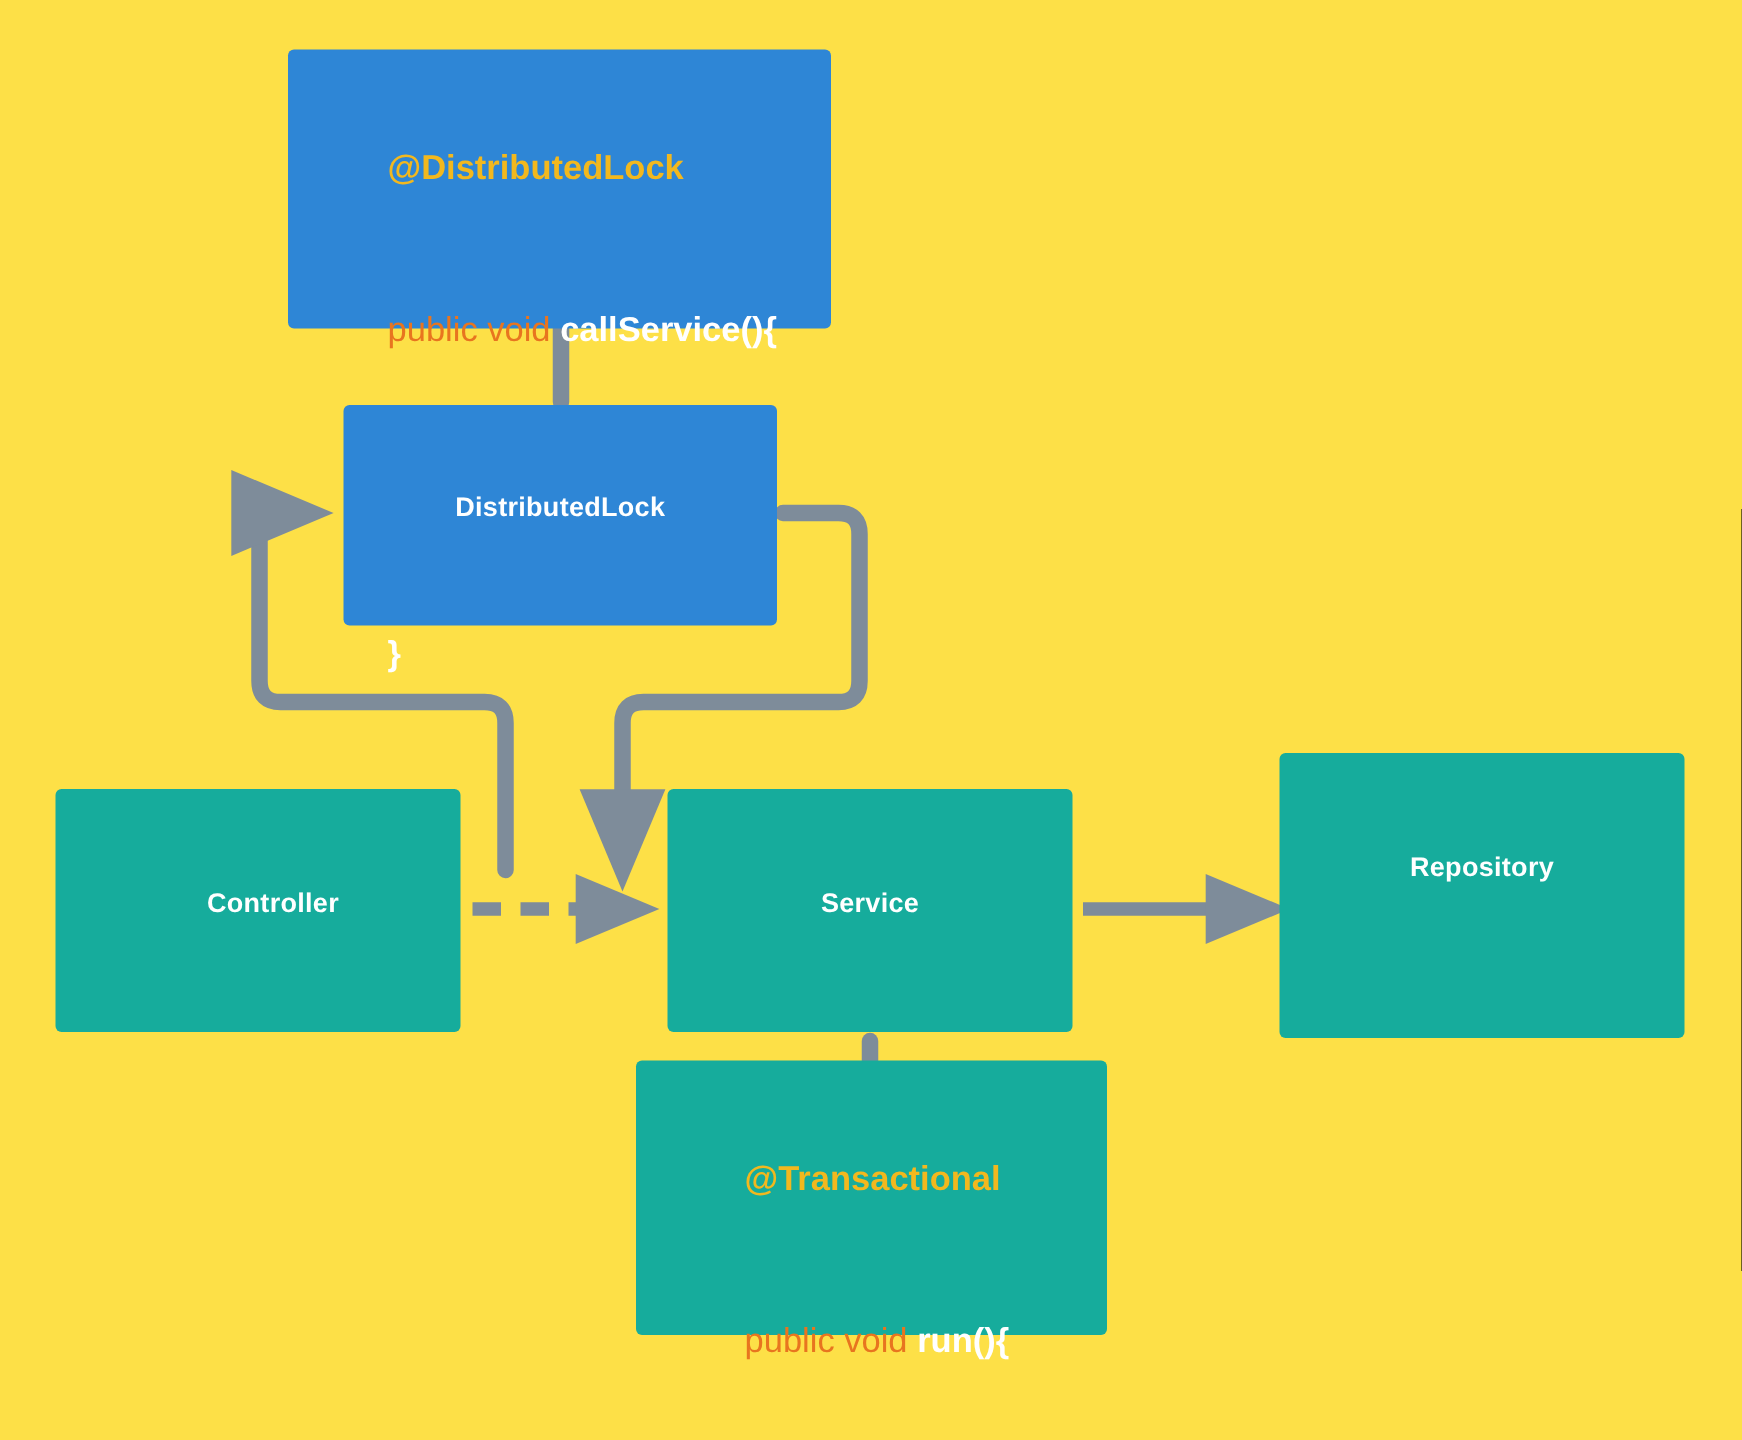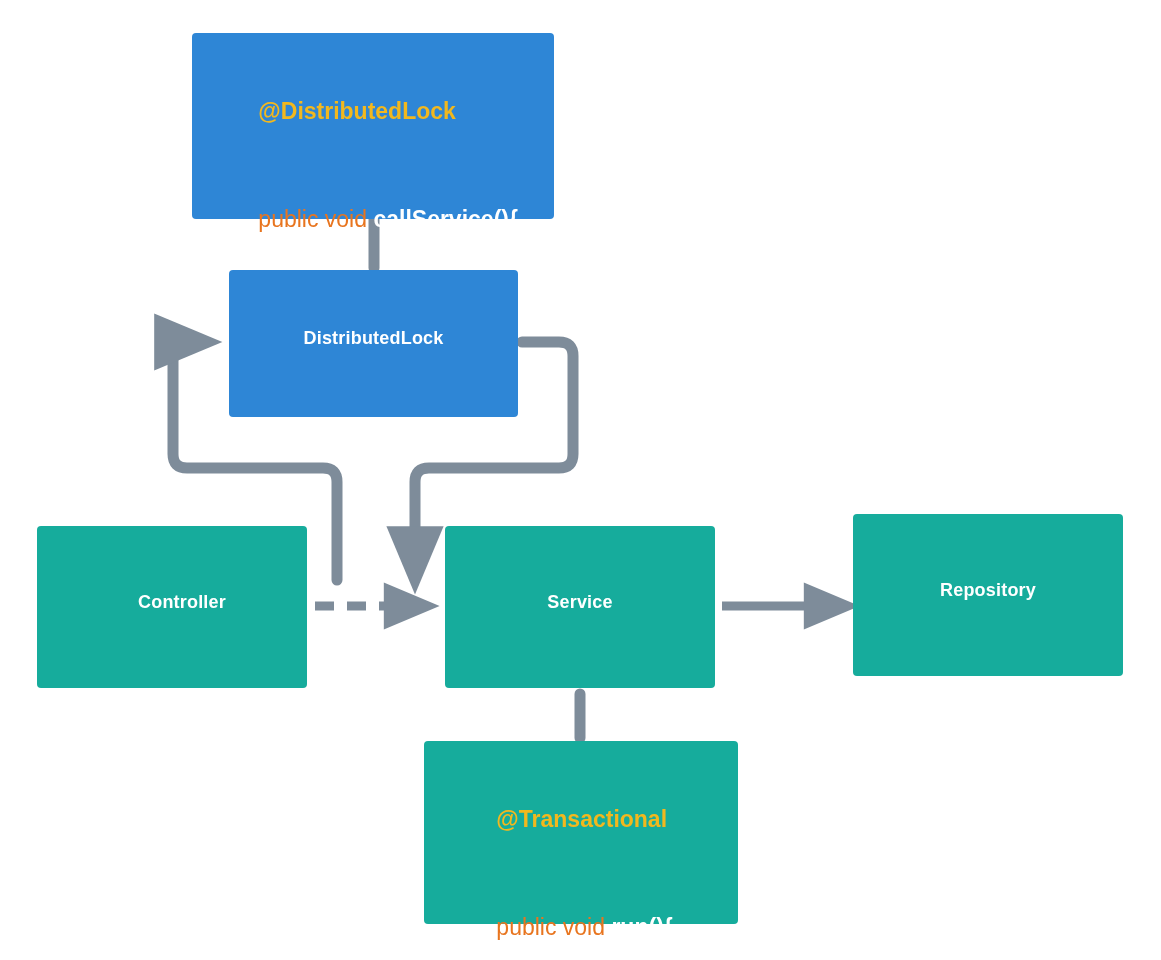--- a/index.html
+++ b/index.html
@@ -7,21 +7,21 @@
     padding: 0;
     background: #000000;
   }
   body {
     font-family: "Liberation Sans", "DejaVu Sans", sans-serif;
   }
   #canvas {
     position: relative;
     width: 1161px;
     height: 960px;
-    background: #ffffff;
+    background: #fde047;
     overflow: hidden;
   }
   .node {
     position: absolute;
     border-radius: 4px;
     box-sizing: border-box;
   }
   .node-label {
     position: absolute;
     left: 0;
@@ -113,25 +113,25 @@
   </div>
 
   <div class="node teal" style="left:37px; top:526px; width:270px; height:162px;">
     <div class="node-label" style="top:66px;padding-left:20px;">Controller</div>
   </div>
 
   <div class="node teal" style="left:445px; top:526px; width:270px; height:162px;">
     <div class="node-label" style="top:66px;">Service</div>
   </div>
 
-  <div class="node teal" style="left:853px; top:514px; width:270px; height:162px;">
+  <div class="node teal" style="left:853px; top:502px; width:270px; height:190px;">
     <div class="node-label" style="top:66px;">Repository</div>
   </div>
 
-  <div class="codebox teal" style="left:424px; top:741px; width:314px; height:183px;">
+  <div class="codebox teal" style="left:424px; top:707px; width:314px; height:183px;">
     <div class="code-line" style="padding-left:34px;">
       <span class="tok-annotation">@Transactional</span>
     </div>
     <div class="code-line" style="padding-left:34px;">
       <span class="tok-keyword">public </span><span class="tok-keyword">void </span><span class="tok-plain">run(){</span>
     </div>
 
   </div>
 
 </div>

